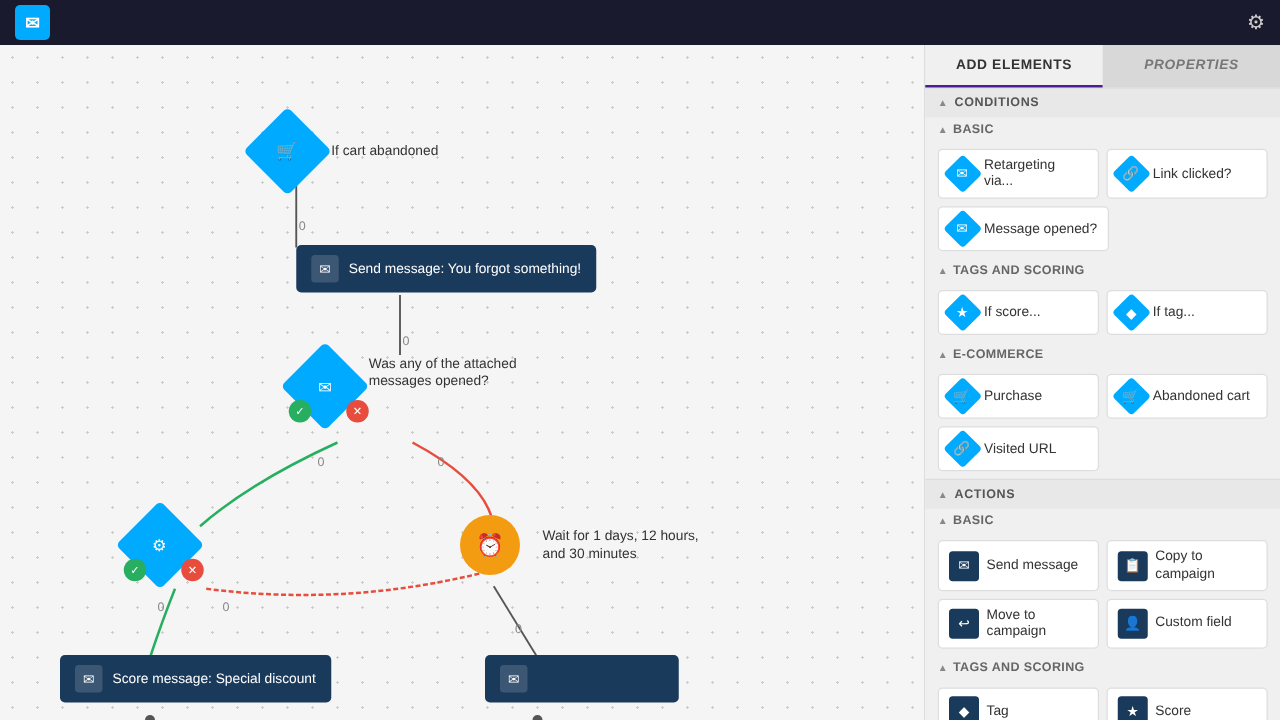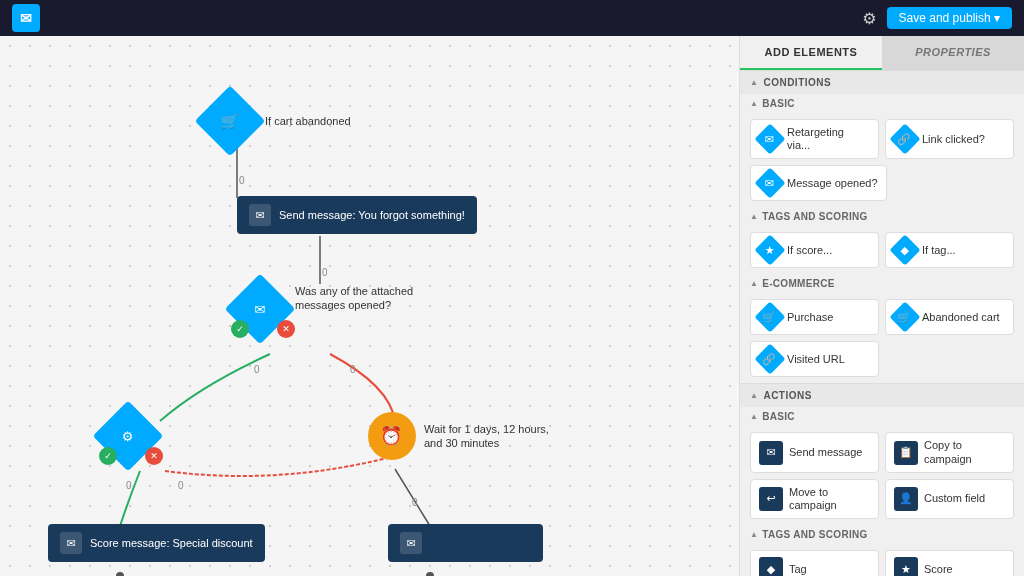--- a/index.html
+++ b/index.html
@@ -76,21 +76,21 @@
       font-size: 11px;
       font-weight: bold;
       letter-spacing: 0.5px;
       color: #555;
       cursor: pointer;
       border-bottom: 2px solid transparent;
     }
     .panel-tab.active {
       background: #f0f0f0;
       color: #333;
-      border-bottom: 2px solid #22c55e;
+      border-bottom: 2px solid #4c1d95;
     }
     .panel-tab.inactive {
       background: #d8d8d8;
       color: #777;
       font-style: italic;
     }
 
     
     .panel-section-header {
       display: flex;
@@ -170,21 +170,20 @@
     }
   </style>
 </head>
 <body>
 
 <div id="topbar">
   <div class="logo">
     <span>✉</span>
   </div>
   <button class="gear-btn">⚙</button>
-  <button class="save-btn">Save and publish ▾</button>
 </div>
 
 <div id="main">
 
   <div id="canvas">
     <svg class="connections">
 
       <line x1="237" y1="112" x2="237" y2="162" stroke="#555" stroke-width="1.5"></line>
 
       <text x="239" y="148" font-size="10" fill="#888">0</text>
@@ -245,21 +244,21 @@
         <div style="width:50px;height:50px;background:#00aaff;transform:rotate(45deg);border-radius:4px;display:flex;align-items:center;justify-content:center;">
           <span style="transform:rotate(-45deg);color:#fff;font-size:13px;">⚙</span>
         </div>
         <div style="position:absolute;bottom:-4px;left:-4px;width:18px;height:18px;background:#27ae60;border-radius:50%;display:flex;align-items:center;justify-content:center;color:#fff;font-size:9px;">✓</div>
         <div style="position:absolute;bottom:-4px;right:-10px;width:18px;height:18px;background:#e74c3c;border-radius:50%;display:flex;align-items:center;justify-content:center;color:#fff;font-size:9px;">✕</div>
       </div>
     </div>
 
     <div style="position:absolute; left:368px; top:376px; display:flex; align-items:center;">
       <div style="width:48px;height:48px;border-radius:50%;background:#f39c12;display:flex;align-items:center;justify-content:center;color:#fff;font-size:18px;flex-shrink:0;">⏰</div>
-      <div style="margin-left:8px;font-size:11px;color:#333;max-width:130px;line-height:1.3;">Wait for 1 days, 12 hours, and 30 minutes</div>
+      <div style="margin-left:18px;font-size:11px;color:#333;max-width:130px;line-height:1.3;">Wait for 1 days, 12 hours, and 30 minutes</div>
     </div>
 
     <div style="position:absolute; left:48px; top:488px;">
       <div style="background:#1a3a5c;color:#fff;border-radius:4px;padding:8px 12px;font-size:11px;display:flex;align-items:center;gap:8px;min-width:155px;">
         <div style="width:22px;height:22px;background:rgba(255,255,255,0.15);border-radius:3px;display:flex;align-items:center;justify-content:center;font-size:11px;flex-shrink:0;">✉</div>
         <span>Score message: Special discount</span>
       </div>
     </div>
 
     <div style="position:absolute; left:388px; top:488px;">

